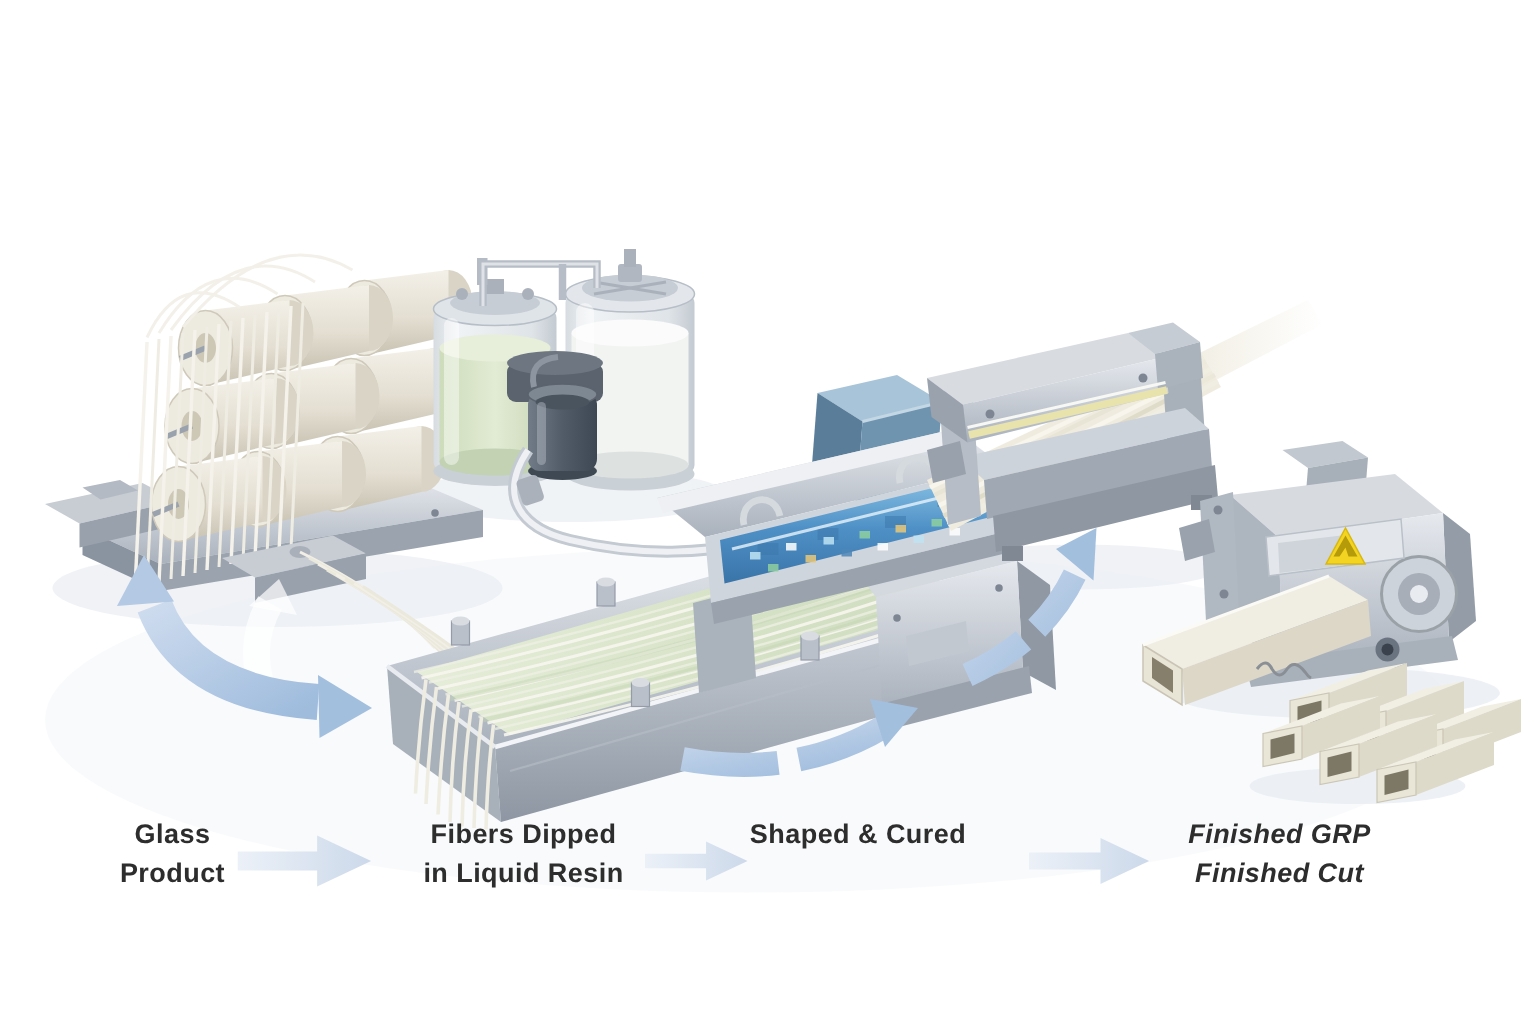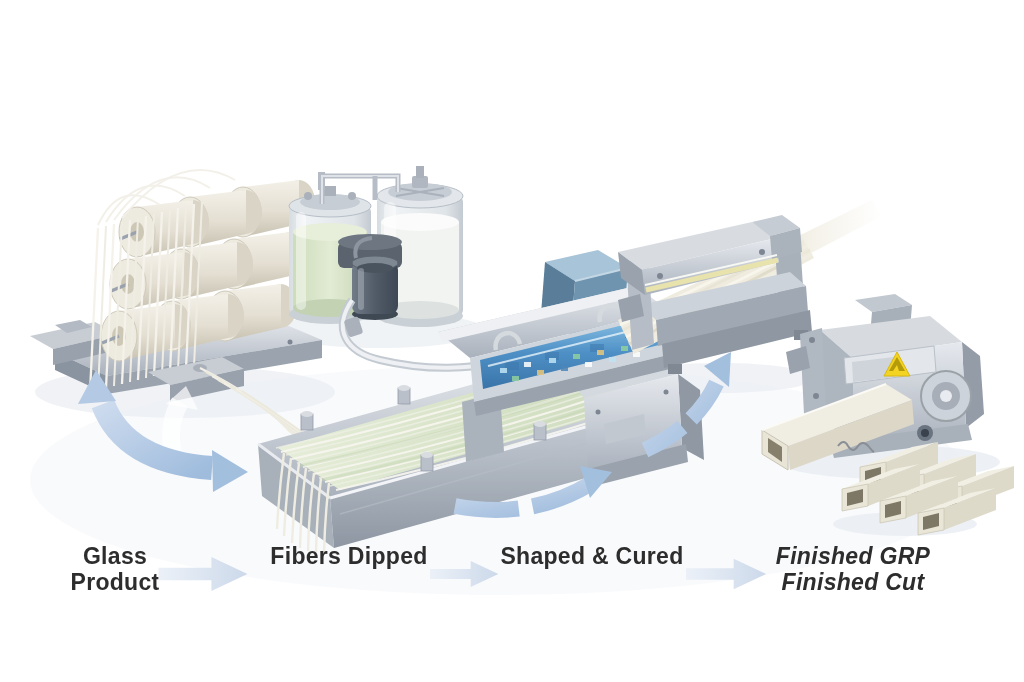--- a/index.html
+++ b/index.html
@@ -1,20 +1,20 @@
 <!DOCTYPE html>
 <html><head>
 <meta charset="utf-8">
 <style>
   html,body{margin:0;padding:0;}
   body{width:1024px;height:682px;background:#ffffff;overflow:hidden;position:relative;
        font-family:"Liberation Sans","DejaVu Sans",sans-serif;}
   .stage-canvas{position:absolute;left:0;top:0;width:1024px;height:682px;}
   .labels{position:absolute;left:0;top:0;width:1024px;height:682px;pointer-events:none;}
-  .stage-label{position:absolute;text-align:center;color:#2d2d2d;font-size:23px;line-height:26px;
+  .stage-label{position:absolute;text-align:center;color:#2d2d2d;font-size:18px;line-height:26px;
        font-weight:600;letter-spacing:.3px;}
   .stage-label span{display:block;}
   .flow-arrow{position:absolute;}
 </style>
 </head>
 <body>
 
 <svg class="stage-canvas" viewBox="0 0 1024 682">
   <defs>
     <linearGradient id="metal" x1="0" y1="0" x2="0" y2="1">
@@ -472,22 +472,23 @@
   </g>
 </svg>
 
 <div class="labels">
   <div class="stage-label" style="left:25px;top:543px;width:180px;">
     <span>Glass</span>
     <span>Product</span>
   </div>
   <div class="stage-label" style="left:249px;top:543px;width:200px;">
     <span>Fibers Dipped</span>
+    <span>in Liquid Resin</span>
   </div>
-  <div class="stage-label" style="left:492px;top:543px;width:200px;">
+  <div class="stage-label" style="left:472px;top:543px;width:200px;">
     <span>Shaped &amp; Cured</span>
   </div>
   <div class="stage-label" style="left:753px;top:543px;width:200px;font-style:italic;">
     <span>Finished GRP</span>
     <span>Finished Cut</span>
   </div>
 
   <svg class="flow-arrow" style="left:158px;top:556px;" width="92" height="36" viewBox="0 0 86 34">
     <defs>
         <linearGradient id="fa1" x1="0" y1="0" x2="1" y2="0">

